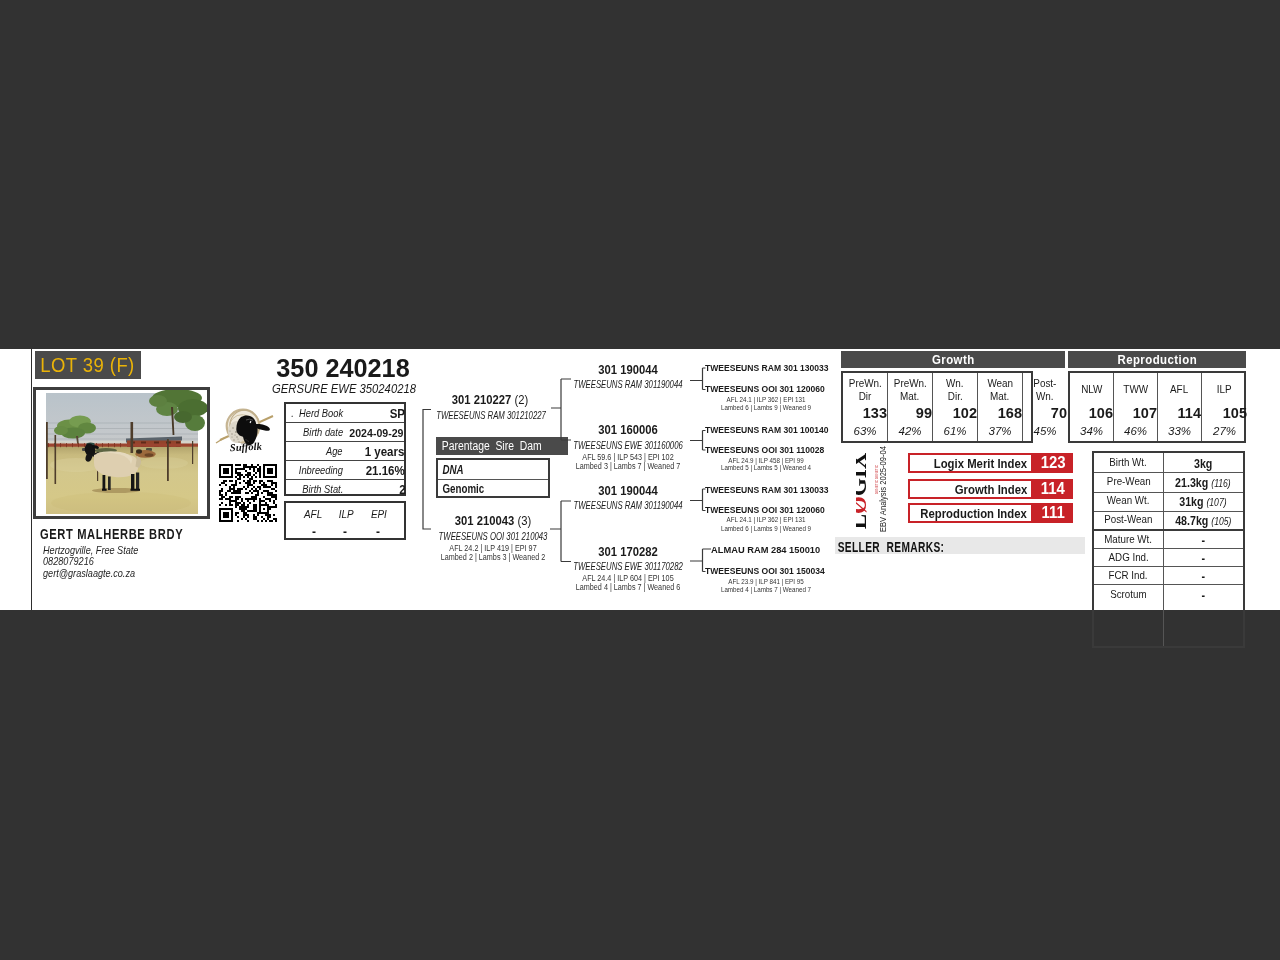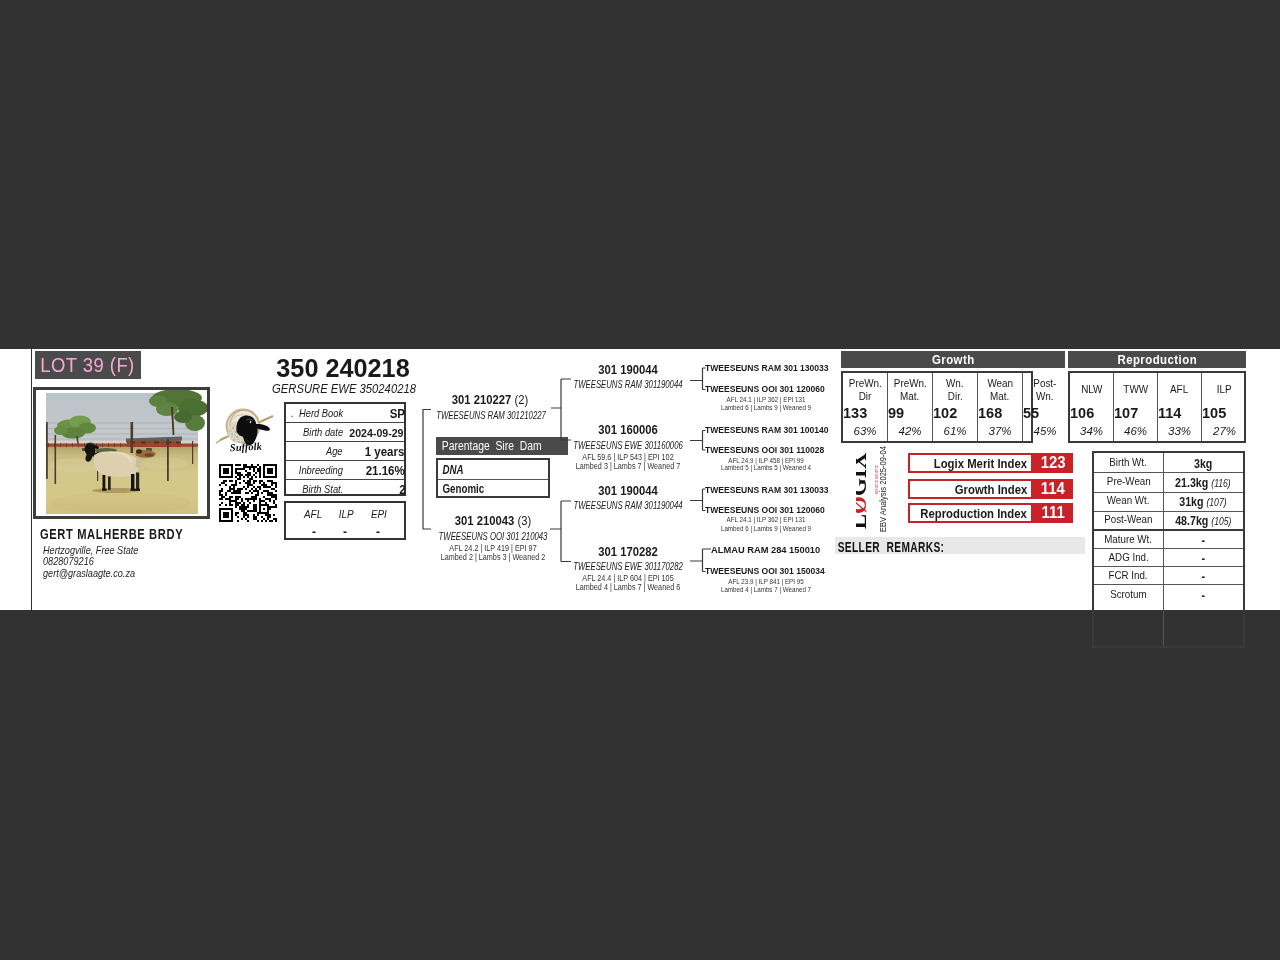--- a/index.html
+++ b/index.html
@@ -3,21 +3,21 @@
 <meta charset="utf-8">
 <style>
 html,body{margin:0;padding:0;}
 #page{position:relative;width:1280px;height:960px;background:#323232;overflow:hidden;
   font-family:"Liberation Sans",sans-serif;color:#1a1a1a;}
 #page *{box-sizing:border-box;}
 .abs{position:absolute;}
 .band{position:absolute;left:0;top:349px;width:1280px;height:261px;background:#fff;}
 .cardline{position:absolute;left:31px;top:349px;width:1px;height:261px;background:#2e2e2e;}
 .lotbox{position:absolute;left:35px;top:351px;width:106px;height:28px;background:#4a4a4a;
-  color:#f9a8d4;font-size:21px;letter-spacing:0.5px;line-height:28px;white-space:nowrap;}
+  color:#eab308;font-size:21px;letter-spacing:0.5px;line-height:28px;white-space:nowrap;}
 .lotbox span{display:inline-block;transform:scaleX(0.88);transform-origin:left center;padding-left:6px;}
 .photoframe{position:absolute;left:33px;top:387px;width:177px;height:132px;background:#fff;border:3px solid #3d3d3d;}
 .owner{position:absolute;left:40px;top:526px;font-size:14.5px;font-weight:bold;letter-spacing:0.8px;white-space:nowrap;transform:scaleX(0.77);transform-origin:left center;}
 .addr{position:absolute;left:43px;top:544.5px;font-size:10.5px;font-style:italic;line-height:11.8px;color:#1f1f1f;white-space:nowrap;transform:scaleX(0.87);transform-origin:left center;}
 .bigid{position:absolute;left:343px;top:354px;width:0;text-align:center;font-size:0;}
 .bigid span{vertical-align:top;line-height:1.15;}
 .bigid .n{font-size:25.5px;font-weight:bold;white-space:nowrap;display:inline-block;transform:translateX(-50%) scaleX(0.99);letter-spacing:0px;}
 .subid{position:absolute;left:344px;top:381.5px;font-size:12.5px;font-style:italic;white-space:nowrap;transform:translateX(-50%) scaleX(0.9);}
 
 .herd{position:absolute;left:284px;top:402px;width:122px;height:94px;border:2px solid #333;}
@@ -43,21 +43,21 @@
 .dnabox .t{font-size:13px;font-weight:bold;padding-left:6px;transform:scaleX(0.75);transform-origin:left center;display:inline-block;}
 
 .gbar{position:absolute;top:351px;height:17px;background:#4a4a4a;color:#fff;font-size:13px;
   font-weight:bold;text-align:center;line-height:17px;letter-spacing:0.5px;}
 .gbar span{display:inline-block;transform:scaleX(0.88);transform-origin:center;}
 .ebvbox{position:absolute;top:371px;height:72px;border:2px solid #3a3a3a;}
 .ebvcol{position:absolute;top:0;height:100%;border-left:1px solid #555;}
 .ehdr{position:absolute;top:4px;width:100%;text-align:center;font-size:11px;line-height:12.5px;}
 .ehdr span,.ehdr1 span{display:inline-block;transform:scaleX(0.9);transform-origin:center;white-space:nowrap;}
 .ehdr1{position:absolute;top:10px;width:100%;text-align:center;font-size:11px;}
-.eval{position:absolute;top:32px;width:100%;text-align:left;font-size:14.5px;font-weight:bold;}
+.eval{position:absolute;top:32px;width:100%;text-align:right;font-size:14.5px;font-weight:bold;}
 .epct{position:absolute;top:52px;width:100%;text-align:center;font-size:11.5px;font-style:italic;}
 .idxlab{position:absolute;left:908px;width:125px;height:20px;border:2px solid #c82228;background:#fff;
   font-size:13.5px;font-weight:bold;text-align:right;padding-right:4px;line-height:15px;white-space:nowrap;}
 .idxlab span{position:absolute;right:4px;top:1px;line-height:15px;display:inline-block;transform:scaleX(0.84);transform-origin:right center;}
 .idxval{position:absolute;left:1033px;width:40px;height:20px;background:#c82228;color:#fff;
   font-size:17px;font-weight:bold;text-align:center;line-height:20px;}
 .idxval span{display:inline-block;transform:scaleX(0.88);transform-origin:center;}
 .remarks{position:absolute;left:835px;top:537px;width:250px;height:17px;background:#e8e8e8;
   font-size:15px;font-weight:bold;line-height:20px;letter-spacing:0.5px;color:#111;white-space:nowrap;}
 .remarks span{display:inline-block;transform:scaleX(0.68);transform-origin:left center;padding-left:4px;word-spacing:5px;}
@@ -353,21 +353,21 @@
         <div class="eval">102</div>
         <div class="epct">61%</div>
       </div>
     <div style="position:absolute;left:135px;width:44px;height:100%;">
       <div class="ehdr"><span>Wean</span><br><span>Mat.</span></div>
         <div class="eval">168</div>
         <div class="epct">37%</div>
       </div>
     <div style="position:absolute;left:180px;width:44px;height:100%;">
       <div class="ehdr"><span>Post-</span><br><span>Wn.</span></div>
-        <div class="eval">55</div>
+        <div class="eval">70</div>
         <div class="epct">45%</div>
       </div>
   </div>
   <div class="ebvbox" style="left:1068px;width:178px;">
     <div class="ebvcol" style="left:43px;"></div>
       <div class="ebvcol" style="left:87px;"></div>
     <div class="ebvcol" style="left:131px;"></div>
     <div style="position:absolute;left:0;width:43px;height:100%;">
       <div class="ehdr1"><span>NLW</span></div>
         <div class="eval">106</div>

